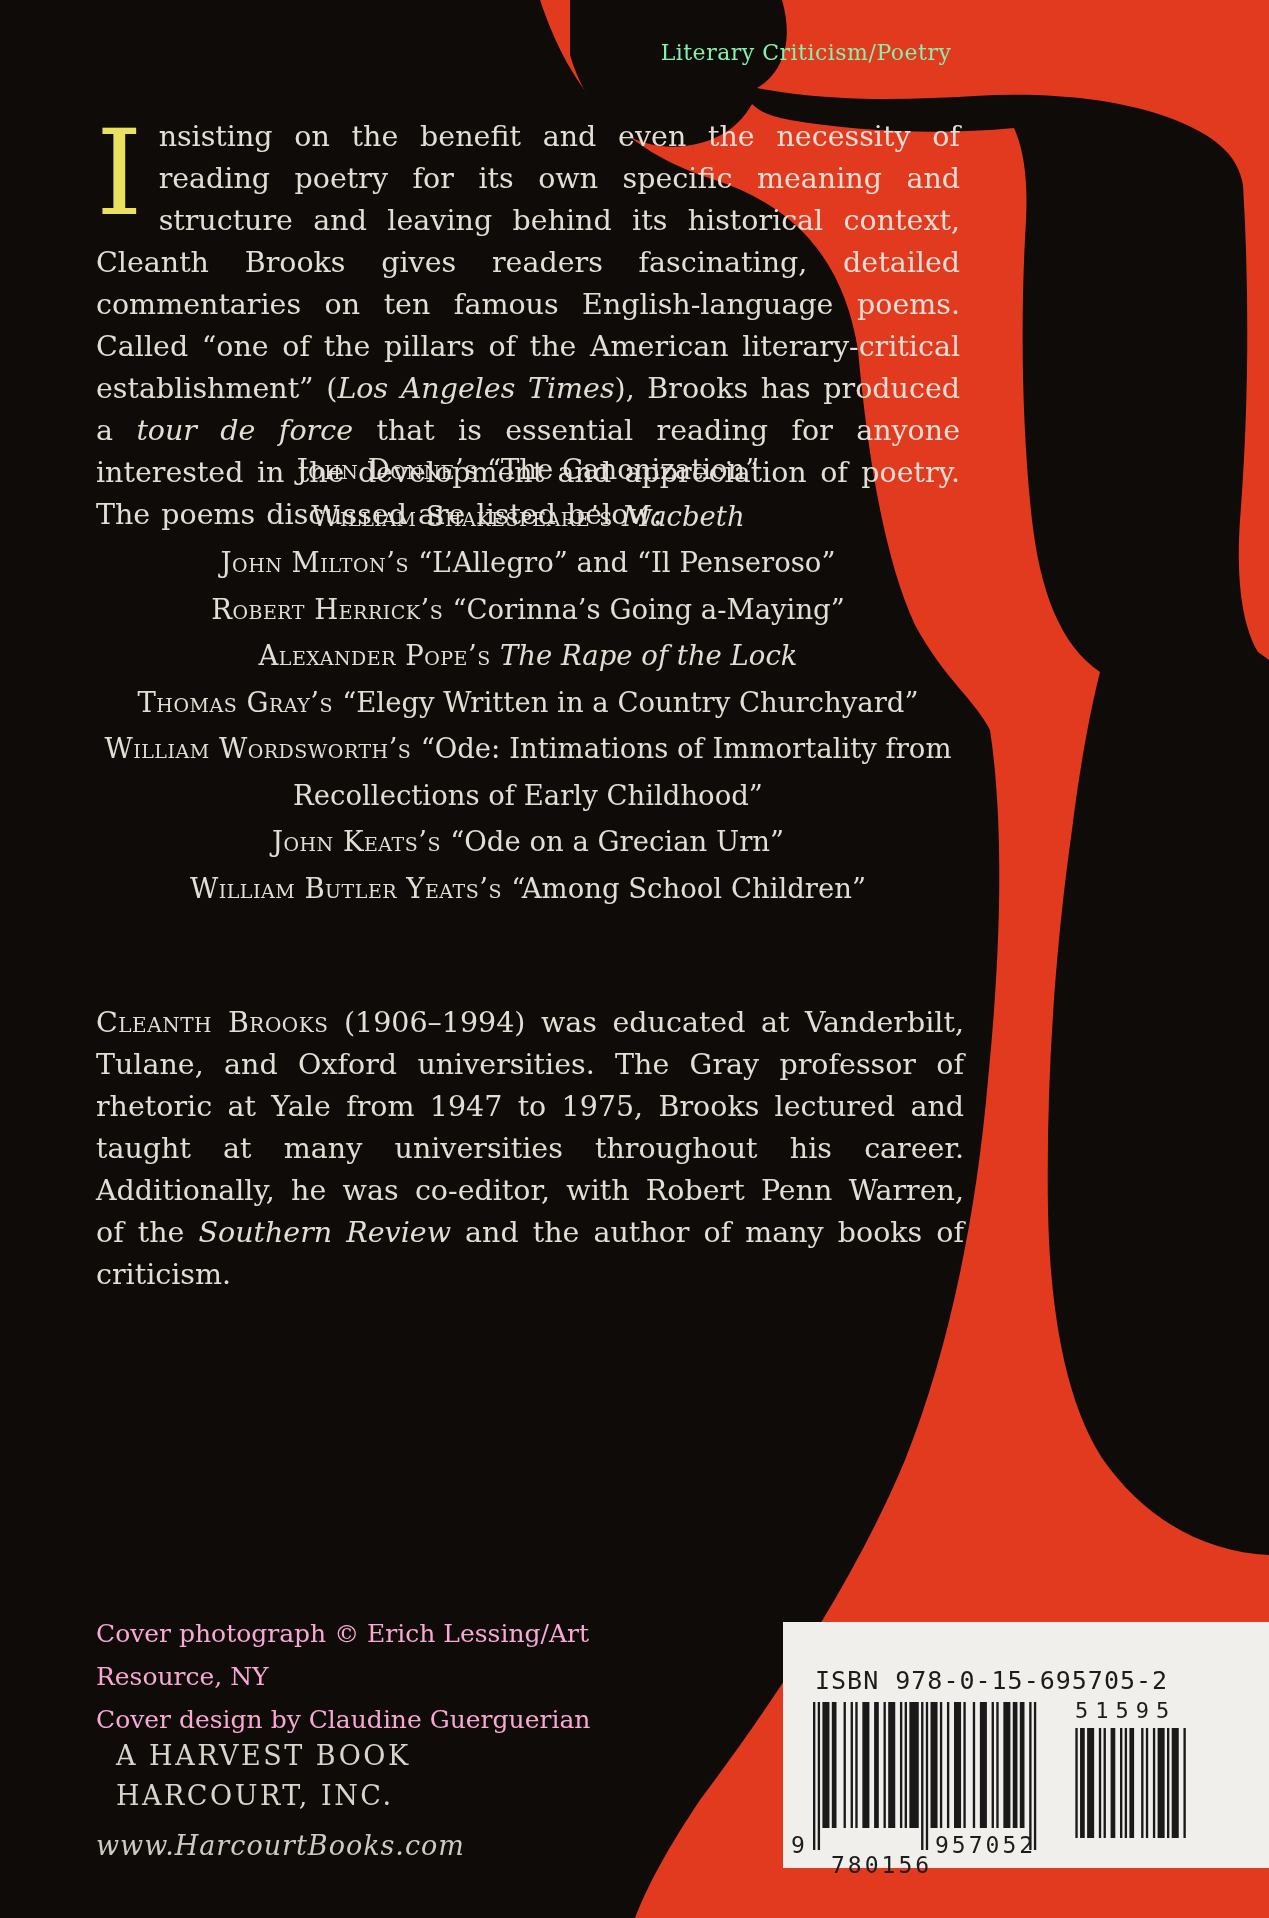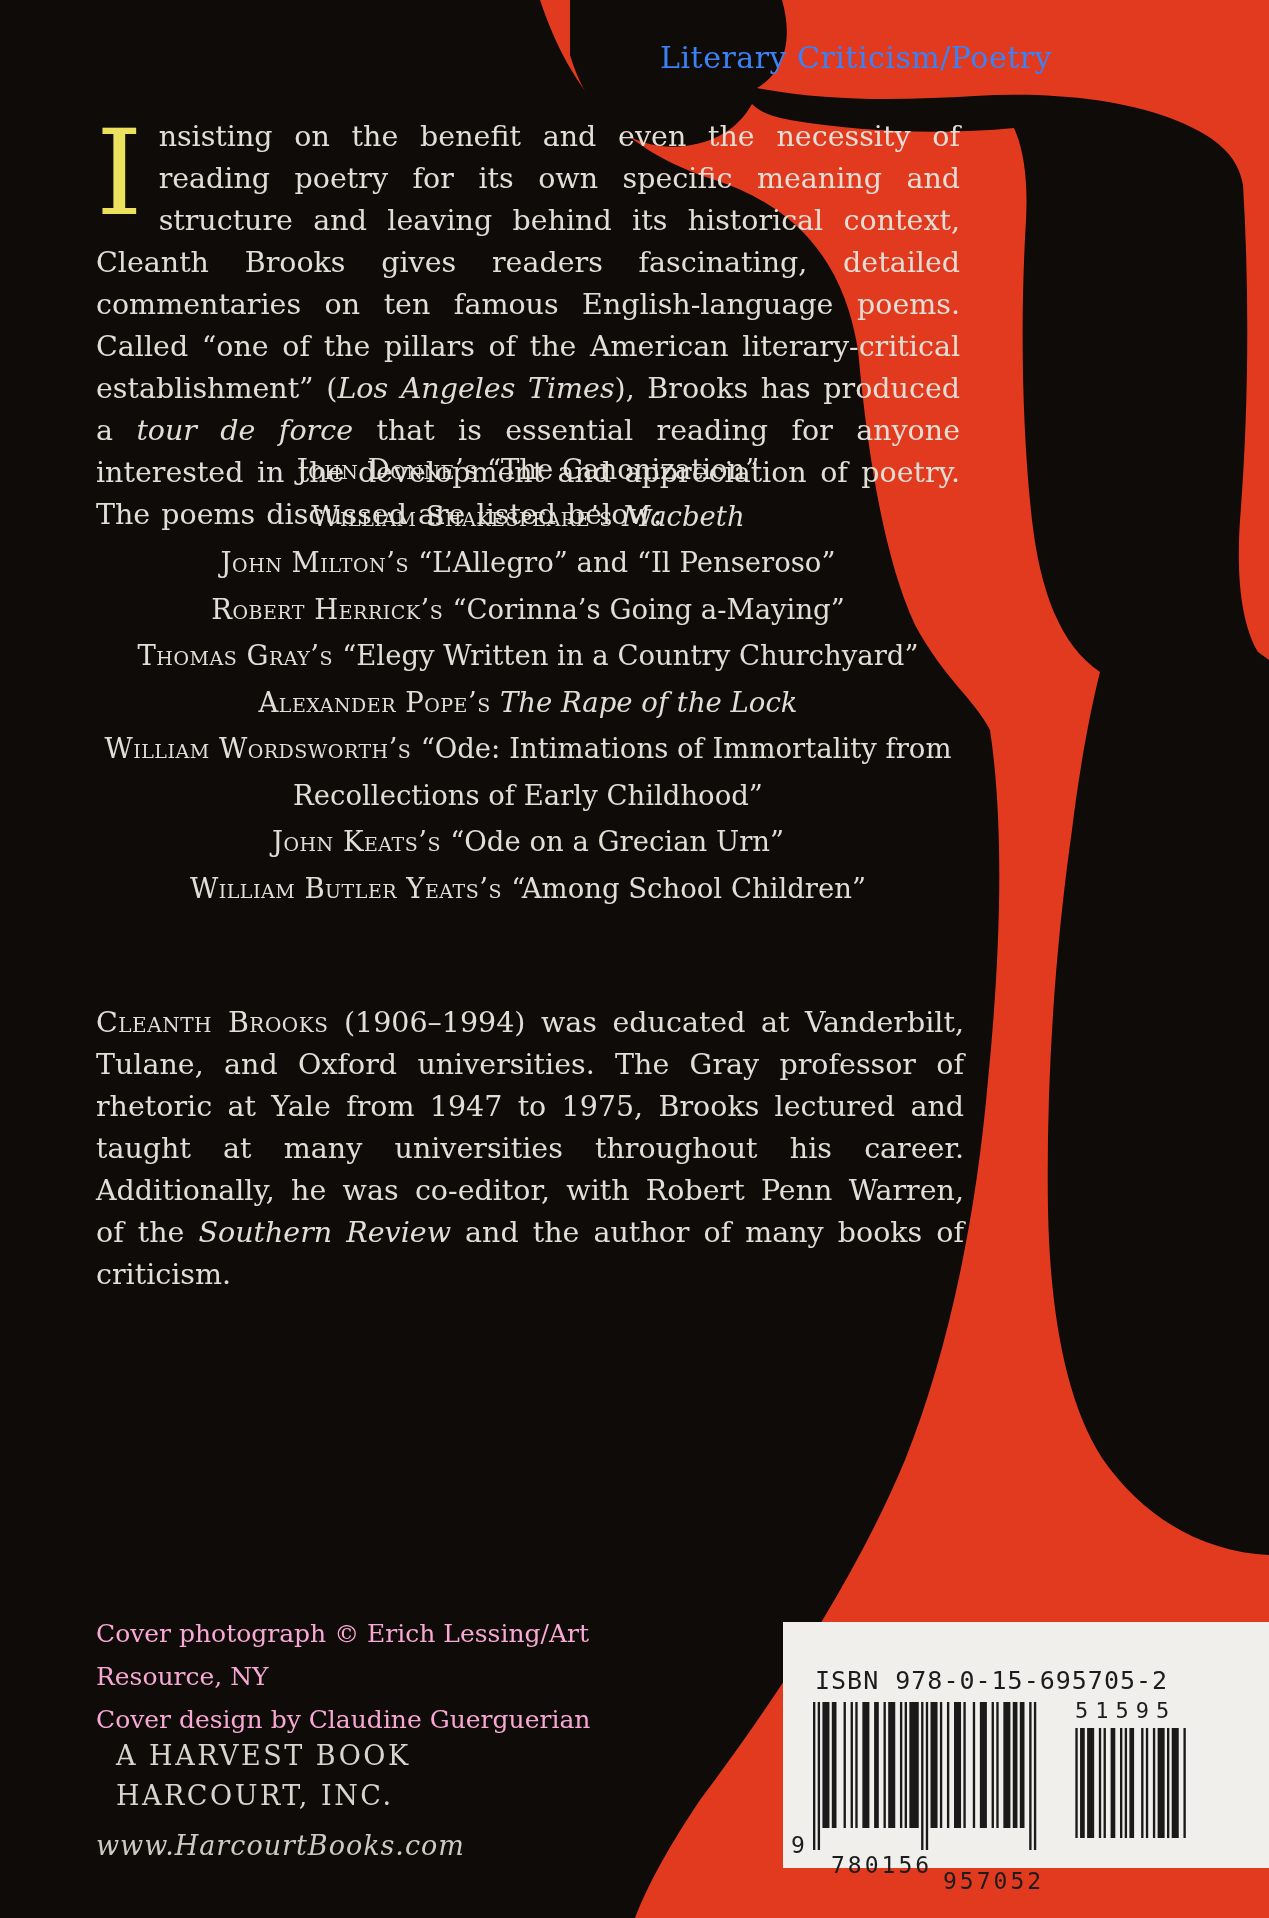--- a/index.html
+++ b/index.html
@@ -9,22 +9,22 @@
     position: relative;
     overflow: hidden;
     font-family: "DejaVu Serif", "Liberation Serif", serif;
     color: #e3ded5;
   }
   #cover-art { position: absolute; top: 0; left: 0; z-index: 0; }
   .layer { position: absolute; z-index: 2; }
 
   .category-label {
     left: 560px; top: 40px; width: 492px;
-    text-align: right;
-    font-size: 30px; color: #3b82f6;
+    text-align: center;
+    font-size: 22px; color: #86efac;
     letter-spacing: 0.5px;
   }
 
   .intro {
     left: 96px; top: 116px; width: 864px;
     font-size: 28.5px; line-height: 42px;
     text-align: justify;
     word-spacing: 2px;
   }
   .dropcap {
@@ -84,21 +84,21 @@
   }
   .main-barcode { position: absolute; left: 30px; top: 80px; }
   .main-digits {
     position: absolute; left: 8px; top: 210px; width: 250px;
     font-family: "DejaVu Sans Mono", "Liberation Mono", monospace;
     font-size: 23px; color: #1c1c1c; white-space: nowrap;
   }
   .main-digits span { position: absolute; }
   .digit-left   { left: 0px; }
   .digit-group1 { left: 40px; letter-spacing: 3px; margin-top: 20px; }
-  .digit-group2 { left: 152px; letter-spacing: 3px; margin-top: 36px; }
+  .digit-group2 { left: 144px; letter-spacing: 3px; }
   .addon-barcode { position: absolute; left: 290px; top: 106px; }
   .addon-digits {
     position: absolute; left: 292px; top: 76px; width: 120px;
     font-family: "DejaVu Sans Mono", "Liberation Mono", monospace;
     font-size: 22px; letter-spacing: 7px; color: #1c1c1c;
     white-space: nowrap;
   }
 </style>
 </head>
 <body>
@@ -145,22 +145,22 @@
 
 <div class="layer intro">
   <span class="dropcap">I</span><span>nsisting on the benefit and even the necessity of reading poetry for its own specific meaning and structure and leaving behind its historical context, Cleanth Brooks gives readers fascinating, detailed commentaries on ten famous English-language poems. Called “one of the pillars of the American literary-critical establishment” (</span><span class="italic">Los Angeles Times</span><span>), Brooks has produced a </span><span class="italic">tour de force</span><span> that is essential reading for anyone interested in the development and appreciation of poetry. The poems discussed are listed below:</span>
 </div>
 
 <div class="layer poem-list">
     <div><span class="poem-name">John Donne’s </span><span class="poem-title">“The Canonization”</span></div>
     <div><span class="poem-name">William Shakespeare’s </span><span class="poem-title italic">Macbeth</span></div>
     <div><span class="poem-name">John Milton’s </span><span class="poem-title">“L’Allegro” and “Il Penseroso”</span></div>
     <div><span class="poem-name">Robert Herrick’s </span><span class="poem-title">“Corinna’s Going a-Maying”</span></div>
+    <div><span class="poem-name">Alexander Pope’s </span><span class="poem-title italic">The Rape of the Lock</span></div>
     <div><span class="poem-name">Thomas Gray’s </span><span class="poem-title">“Elegy Written in a Country Churchyard”</span></div>
-    <div><span class="poem-name">Alexander Pope’s </span><span class="poem-title italic">The Rape of the Lock</span></div>
     <div><span class="poem-name">William Wordsworth’s </span><span class="poem-title">“Ode: Intimations of Immortality from</span></div>
     <div><span class="poem-title">Recollections of Early Childhood”</span></div>
     <div><span class="poem-name">John Keats’s </span><span class="poem-title">“Ode on a Grecian Urn”</span></div>
     <div><span class="poem-name">William Butler Yeats’s </span><span class="poem-title">“Among School Children”</span></div>
   </div>
 
 <div class="layer bio">
   <span class="smallcaps">Cleanth Brooks</span><span> (1906–1994) was educated at Vanderbilt, Tulane, and Oxford universities. The Gray professor of rhetoric at Yale from 1947 to 1975, Brooks lectured and taught at many universities throughout his career. Additionally, he was co-editor, with Robert Penn Warren, of the </span><span class="italic">Southern Review</span><span> and the author of many books of criticism.</span>
 </div>
 

